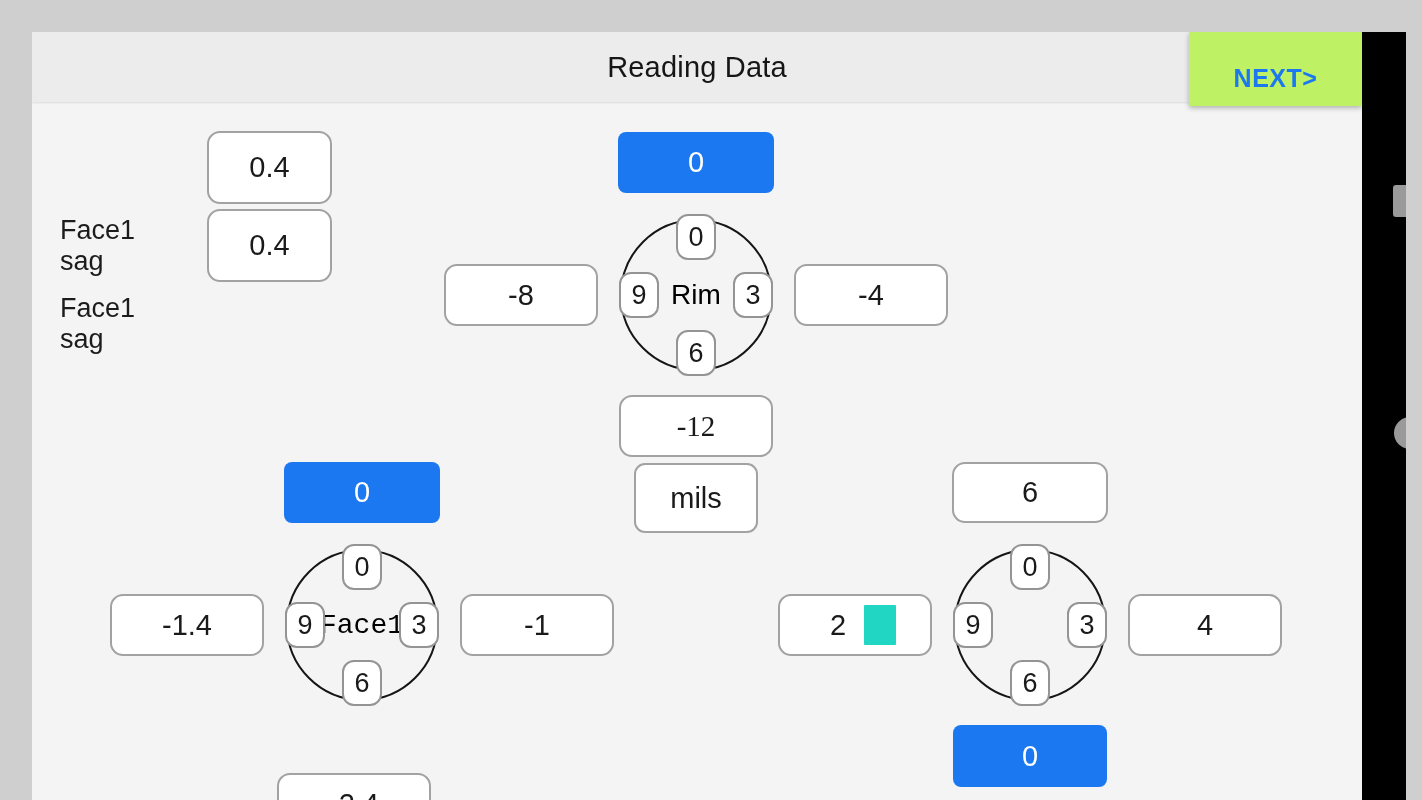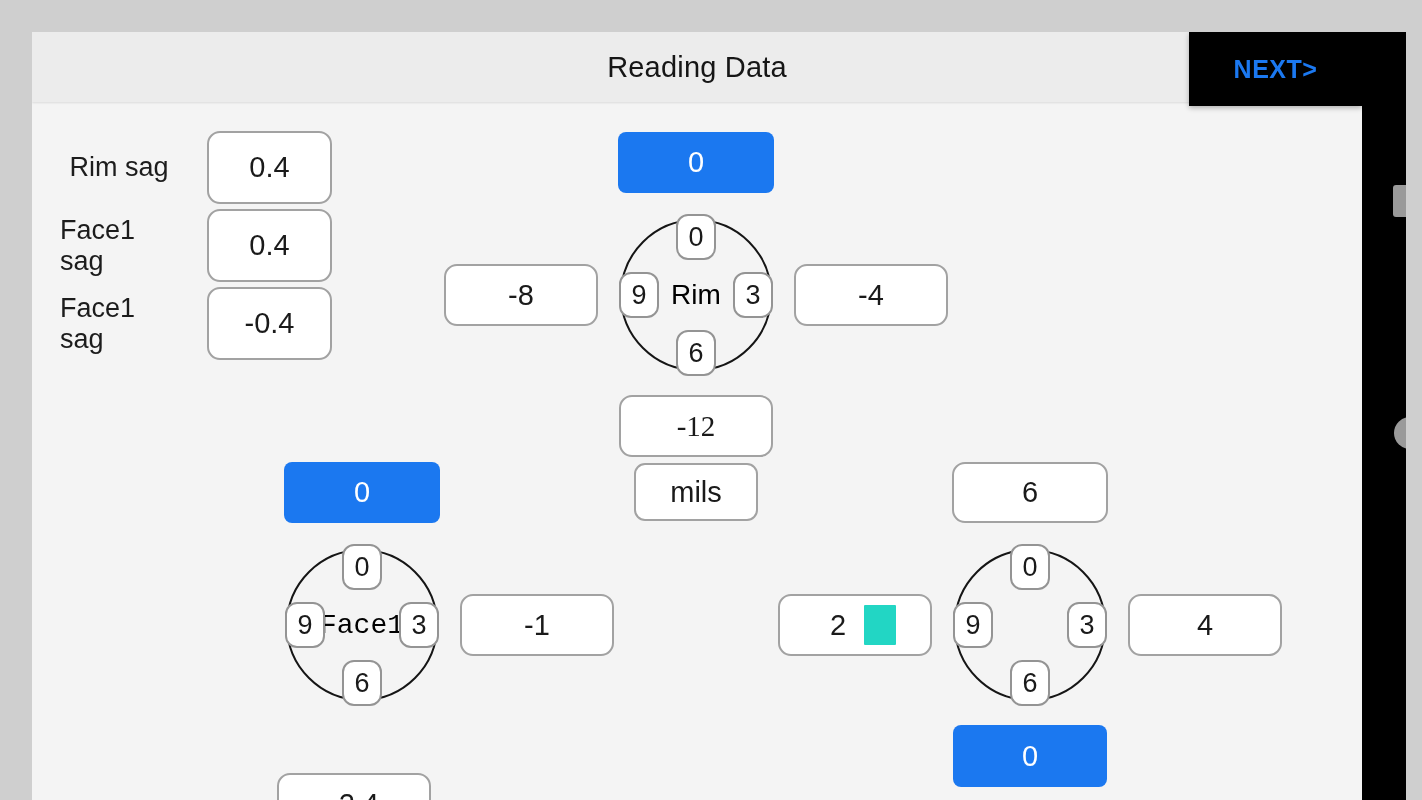--- a/index.html
+++ b/index.html
@@ -18,22 +18,22 @@
   .topbar{
     position:absolute;left:0;top:0;width:1330px;height:70px;background:#ececec;
     box-shadow:0 1px 2px rgba(0,0,0,0.10);
   }
   .topbar-title{
     position:absolute;left:0;top:0;width:1330px;height:70px;
     display:flex;align-items:center;justify-content:center;
     font-size:29px;color:#161616;letter-spacing:.2px;
   }
   .next-card{
-    position:absolute;left:1157px;top:0;width:173px;height:74px;background:#000000;
-    display:flex;align-items:center;justify-content:center;
+    position:absolute;left:1157px;top:0;width:173px;height:74px;background:#bef264;
+    display:flex;align-items:flex-start;justify-content:center;
     box-shadow:0 2px 5px rgba(0,0,0,0.28);cursor:pointer;
   }
   .next-label{font-size:25px;font-weight:bold;color:var(--accent-blue);letter-spacing:.5px;}
   
   .navbar{position:absolute;left:1330px;top:0;width:92px;height:800px;background:#000;z-index:9;}
   .nav-square{position:absolute;left:31px;top:153px;width:28px;height:28px;border-radius:3px;background:var(--nav-icon-gray);}
   .nav-circle{position:absolute;left:32px;top:385px;width:28px;height:28px;border-radius:50%;background:var(--nav-icon-gray);}
   .nav-triangle{position:absolute;left:28px;top:612px;width:0;height:0;
     border-top:19px solid transparent;border-bottom:19px solid transparent;
     border-right:32px solid var(--nav-icon-gray);}
@@ -70,48 +70,47 @@
 
 <div class="screen">
 
   <div class="topbar">
     <div class="topbar-title">Reading Data</div>
   </div>
   <div class="next-card">
     <span class="next-label">NEXT&gt;</span>
   </div>
 
-  <div class="sag-label" style="left:12px;top:99px;width:150px;height:73px;">Rim sag</div>
   <div class="field" style="left:175px;top:99px;width:125px;height:73px;">0.4</div>
 
   <div class="sag-label" style="left:12px;top:177px;width:150px;height:73px;">Face1 sag</div>
   <div class="field" style="left:175px;top:177px;width:125px;height:73px;">0.4</div>
 
   <div class="sag-label" style="left:12px;top:255px;width:150px;height:73px;">Face1 sag</div>
-  <div class="field" style="left:175px;top:255px;width:125px;height:73px;">-0.4</div>
 
   <div class="zero-btn" style="left:586px;top:100px;width:156px;height:61px;">0</div>
   <div class="dial-circle" style="left:588px;top:187px;"></div>
   <div class="clock-box" style="left:644px;top:182px;">0</div>
   <div class="clock-box" style="left:587px;top:240px;">9</div>
   <div class="clock-box" style="left:701px;top:240px;">3</div>
   <div class="clock-box" style="left:644px;top:298px;">6</div>
   <div class="dial-name" style="left:609px;top:240px;">Rim</div>
   <div class="field" style="left:412px;top:232px;width:154px;height:62px;">-8</div>
   <div class="field" style="left:762px;top:232px;width:154px;height:62px;">-4</div>
   <div class="field" style="left:587px;top:363px;width:154px;height:62px;font-family:Liberation Serif, serif;">-12</div>
-  <div class="field" style="left:602px;top:431px;width:124px;height:58px;border-radius:11px;">mils</div>
+  <div class="field" style="left:602px;top:431px;width:124px;height:70px;border-radius:11px;">mils</div>
 
   <div class="zero-btn" style="left:252px;top:430px;width:156px;height:61px;">0</div>
   <div class="dial-circle" style="left:254px;top:517px;"></div>
   <div class="clock-box" style="left:310px;top:512px;">0</div>
   <div class="clock-box" style="left:253px;top:570px;">9</div>
   <div class="clock-box" style="left:367px;top:570px;">3</div>
   <div class="clock-box" style="left:310px;top:628px;">6</div>
   <div class="dial-name" style="left:275px;top:570px;font-family:Liberation Mono, monospace;">Face1</div>
+  <div class="field" style="left:78px;top:562px;width:154px;height:62px;">-1.4</div>
   <div class="field" style="left:428px;top:562px;width:154px;height:62px;">-1</div>
   <div class="field" style="left:245px;top:693px;width:154px;height:62px;margin-top:48px;">-2.4</div>
 
   <div class="field" style="left:920px;top:430px;width:156px;height:61px;">6</div>
   <div class="dial-circle" style="left:922px;top:517px;"></div>
   <div class="clock-box" style="left:978px;top:512px;">0</div>
   <div class="clock-box" style="left:921px;top:570px;">9</div>
   <div class="clock-box" style="left:1035px;top:570px;">3</div>
   <div class="clock-box" style="left:978px;top:628px;">6</div>
   <div class="field" style="left:746px;top:562px;width:154px;height:62px;">

